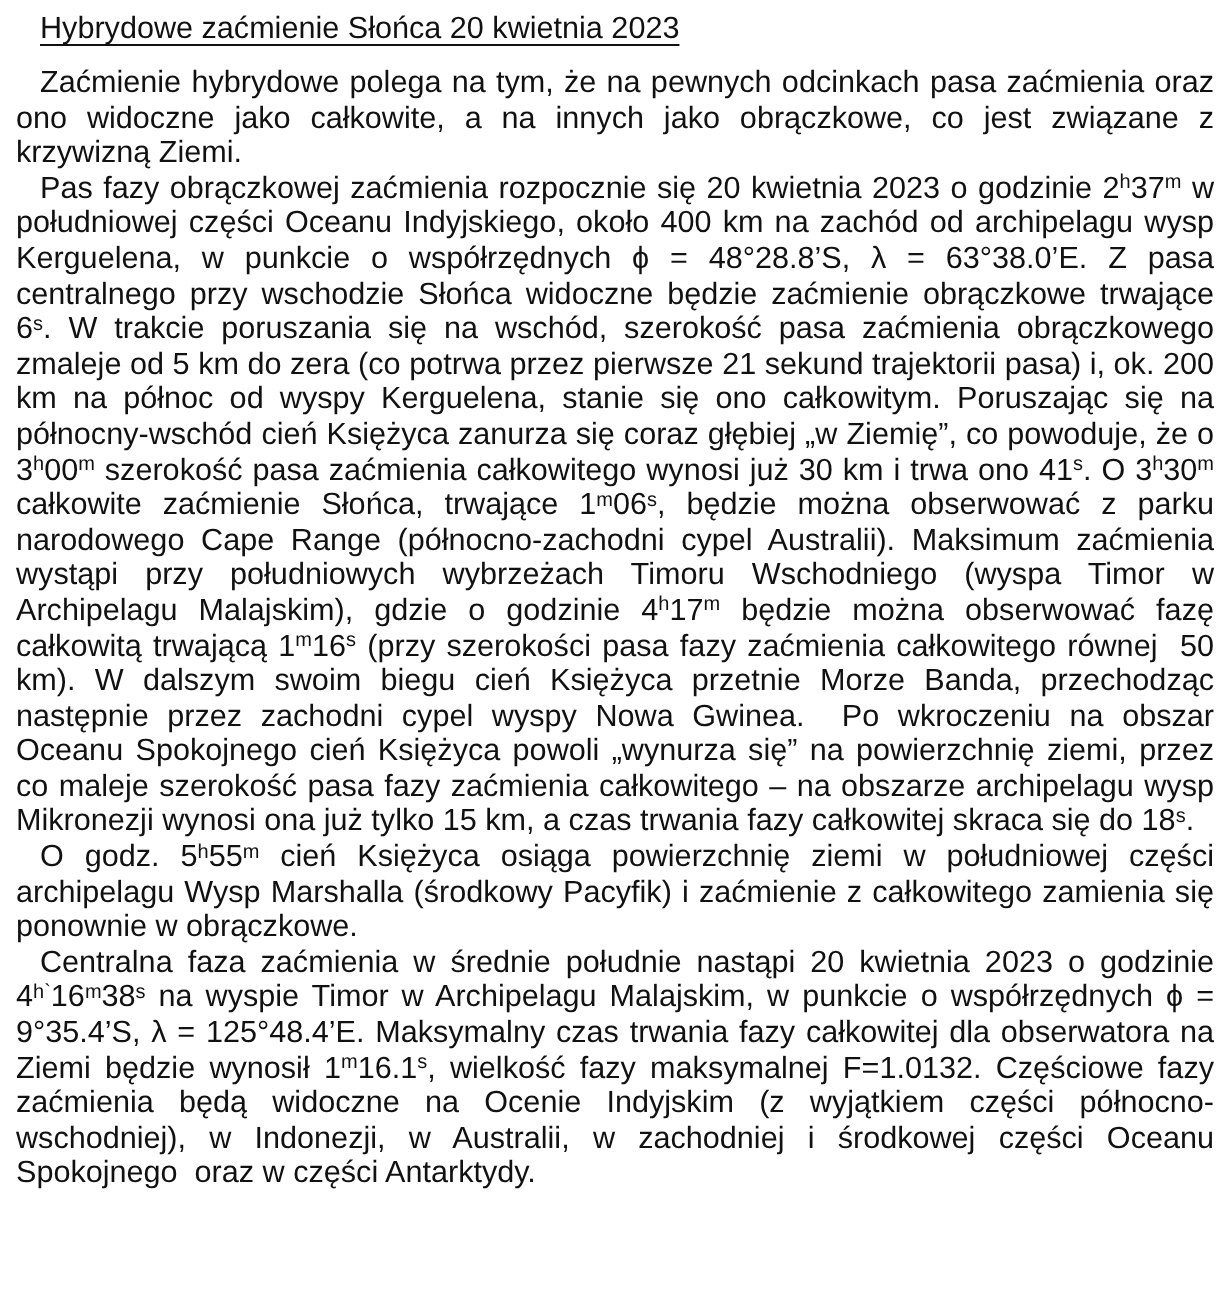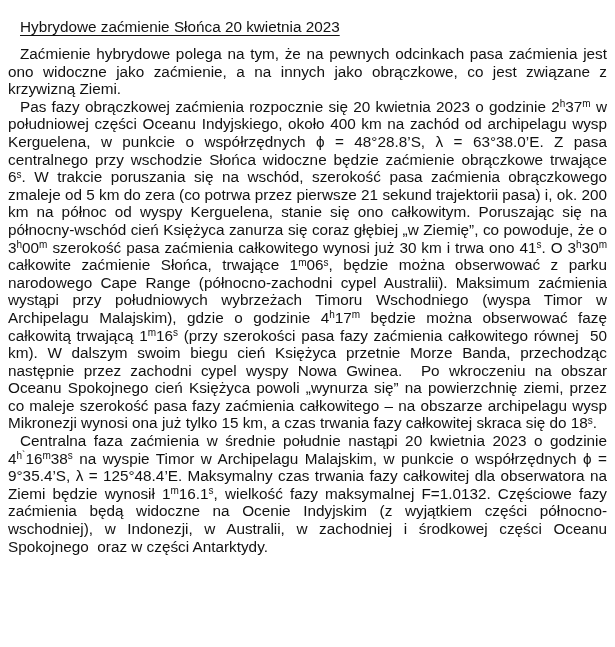--- a/index.html
+++ b/index.html
@@ -17,21 +17,21 @@
   .page {
     box-sizing: border-box;
     width: 615px;
     height: 647px;
     padding: 5px 8px 0 8px;
   }
   .doc-title {
     font-size: 15.3px;
     font-weight: 400;
     line-height: 19px;
-    margin: 12px 0 9px 0;
+    margin: 0 0 9px 0;
     text-indent: 12px;
     color: #111111;
   }
   .doc-title .underline {
     text-decoration: underline;
     text-underline-offset: 3px;
   }
   p.para {
     margin: 0;
     font-size: 15.3px;
@@ -46,16 +46,17 @@
     vertical-align: baseline;
     position: relative;
     top: -4.5px;
   }
 </style>
 </head>
 <body>
 
 <div class="page">
   <h1 class="doc-title"><span class="underline">Hybrydowe zaćmienie Słońca 20 kwietnia 2023</span></h1>
-  <p class="para">Zaćmienie hybrydowe polega na tym, że na pewnych odcinkach pasa zaćmienia jest ono widoczne jako zaćmienie, a na innych jako obrączkowe, co jest związane z krzywizną Ziemi.</p>
+  <p class="para">Zaćmienie hybrydowe polega na tym, że na pewnych odcinkach pasa zaćmienia oraz ono widoczne jako całkowite, a na innych jako obrączkowe, co jest związane z krzywizną Ziemi.</p>
   <p class="para">Pas fazy obrączkowej zaćmienia rozpocznie się 20 kwietnia 2023 o godzinie 2<span class="sup">h</span>37<span class="sup">m</span> w południowej części Oceanu Indyjskiego, około 400 km na zachód od archipelagu wysp Kerguelena, w punkcie o współrzędnych ϕ = 48°28.8’S, λ = 63°38.0’E. Z pasa centralnego przy wschodzie Słońca widoczne będzie zaćmienie obrączkowe trwające 6<span class="sup">s</span>. W trakcie poruszania się na wschód, szerokość pasa zaćmienia obrączkowego zmaleje od 5 km do zera (co potrwa przez pierwsze 21 sekund trajektorii pasa) i, ok. 200 km na północ od wyspy Kerguelena, stanie się ono całkowitym. Poruszając się na północny-wschód cień Księżyca zanurza się coraz głębiej „w Ziemię”, co powoduje, że o 3<span class="sup">h</span>00<span class="sup">m</span> szerokość pasa zaćmienia całkowitego wynosi już 30 km i trwa ono 41<span class="sup">s</span>. O 3<span class="sup">h</span>30<span class="sup">m</span> całkowite zaćmienie Słońca, trwające 1<span class="sup">m</span>06<span class="sup">s</span>, będzie można obserwować z parku narodowego Cape Range (północno-zachodni cypel Australii). Maksimum zaćmienia wystąpi przy południowych wybrzeżach Timoru Wschodniego (wyspa Timor w Archipelagu Malajskim), gdzie o godzinie 4<span class="sup">h</span>17<span class="sup">m</span> będzie można obserwować fazę całkowitą trwającą 1<span class="sup">m</span>16<span class="sup">s</span> (przy szerokości pasa fazy zaćmienia całkowitego równej&nbsp; 50 km). W dalszym swoim biegu cień Księżyca przetnie Morze Banda, przechodząc następnie przez zachodni cypel wyspy Nowa Gwinea.&nbsp; Po wkroczeniu na obszar Oceanu Spokojnego cień Księżyca powoli „wynurza się” na powierzchnię ziemi, przez co maleje szerokość pasa fazy zaćmienia całkowitego – na obszarze archipelagu wysp Mikronezji wynosi ona już tylko 15 km, a czas trwania fazy całkowitej skraca się do 18<span class="sup">s</span>.</p>
+  <p class="para">O godz. 5<span class="sup">h</span>55<span class="sup">m</span> cień Księżyca osiąga powierzchnię ziemi w południowej części archipelagu Wysp Marshalla (środkowy Pacyfik) i zaćmienie z całkowitego zamienia się ponownie w obrączkowe.</p>
   <p class="para">Centralna faza zaćmienia w średnie południe nastąpi 20 kwietnia 2023 o godzinie 4<span class="sup">h`</span>16<span class="sup">m</span>38<span class="sup">s</span> na wyspie Timor w Archipelagu Malajskim, w punkcie o współrzędnych ϕ = 9°35.4’S, λ = 125°48.4’E. Maksymalny czas trwania fazy całkowitej dla obserwatora na Ziemi będzie wynosił 1<span class="sup">m</span>16.1<span class="sup">s</span>, wielkość fazy maksymalnej F=1.0132. Częściowe fazy zaćmienia będą widoczne na Ocenie Indyjskim (z wyjątkiem części północno-wschodniej), w Indonezji, w Australii, w zachodniej i środkowej części Oceanu Spokojnego&nbsp; oraz w części Antarktydy.</p>
 </div>
 
 </body></html>

